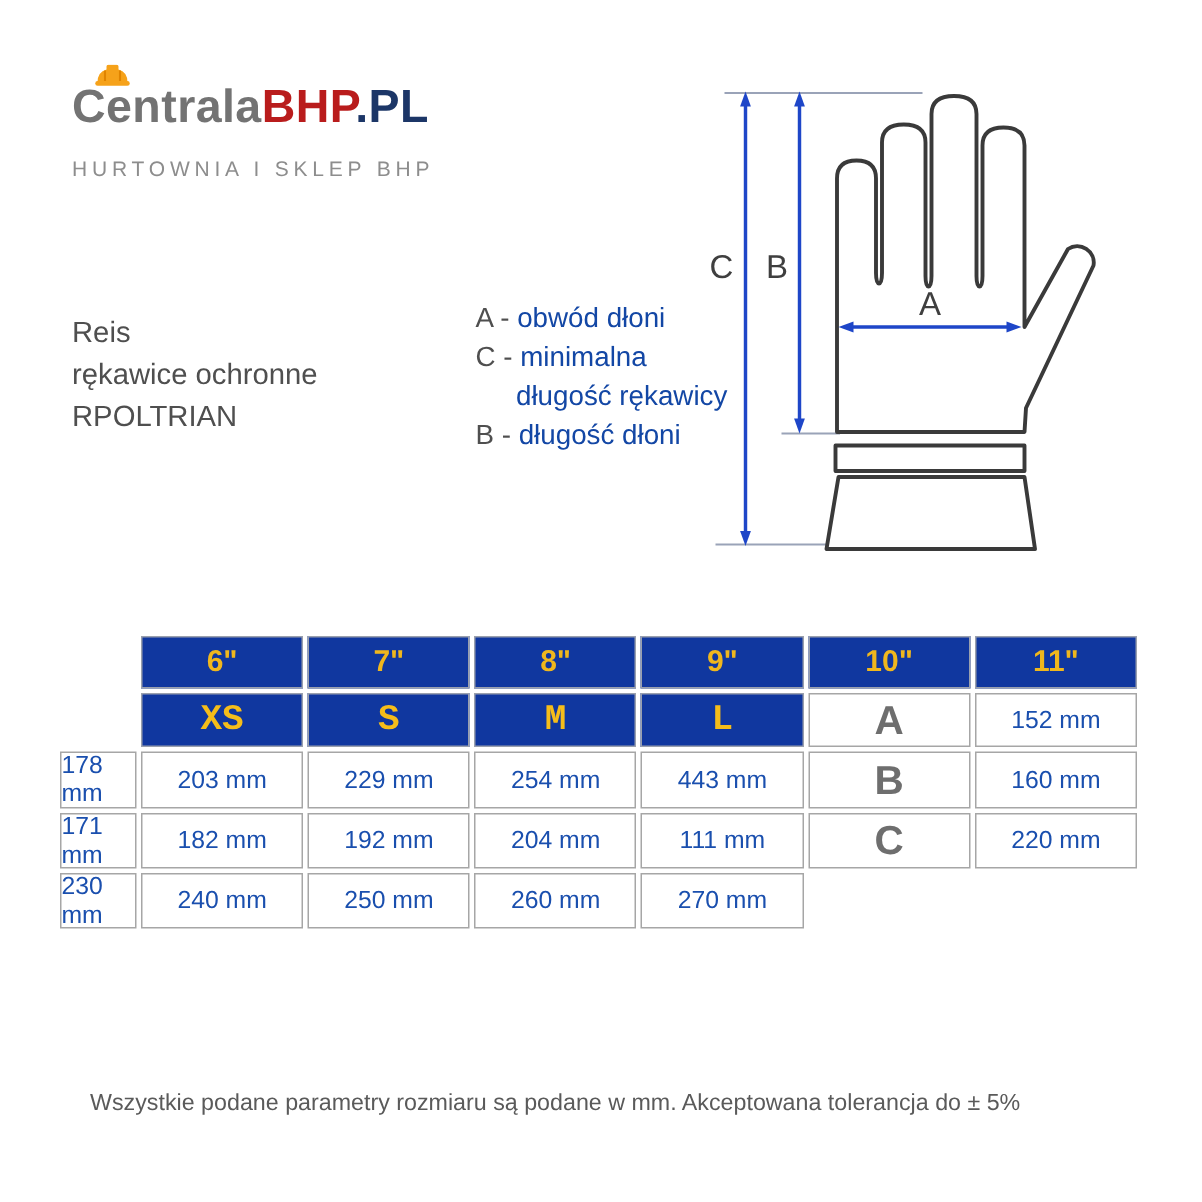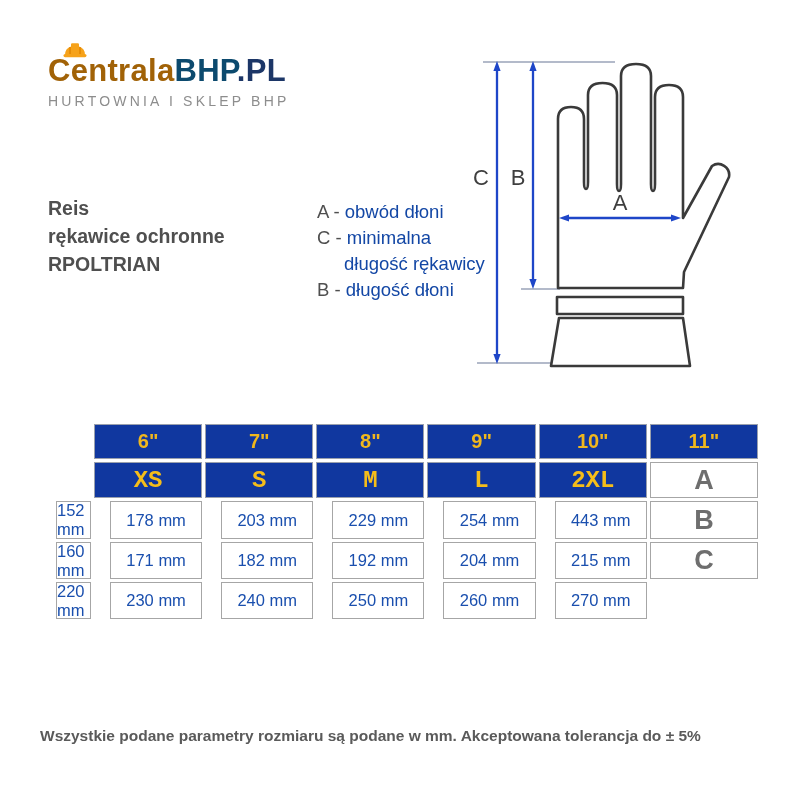--- a/index.html
+++ b/index.html
@@ -4,28 +4,28 @@
 <style>
   html,body { margin:0; padding:0; }
   body {
     width:801px; height:801px; position:relative; background:#ffffff;
     font-family:"Liberation Sans", sans-serif; overflow:hidden;
   }
 
   
   .logo-block { position:absolute; left:48px; top:54px; }
   .brand { position:relative; font-size:31px; font-weight:bold; letter-spacing:0.3px; line-height:34px; }
-  .brand .p1 { color:#a16207;text-align:center; }
-  .brand .p2 { color:#0c4a6e; }
+  .brand .p1 { color:#737373;text-align:center; }
+  .brand .p2 { color:#b91c1c; }
   .brand .p3 { color:#1c3667; }
   .hat-icon { position:absolute; left:15px; top:-11px; }
-  .tagline { margin-top:5px; font-size:14px; letter-spacing:3.2px; color:#8d8d8d; }
+  .tagline { margin-top:16px; font-size:14px; letter-spacing:3.2px; color:#8d8d8d; }
 
   
-  .product-block { position:absolute; left:48px; top:194px; font-size:19.5px; font-weight:bold; color:#4f4f4f; line-height:28px; }
+  .product-block { position:absolute; left:48px; top:208px; font-size:19.5px; font-weight:normal; color:#4f4f4f; line-height:28px; }
 
   
   .legend-block { position:absolute; left:280px; top:199px; font-size:18.5px; line-height:26px;margin-left:37px; }
   .legend-prefix { color:#4f4f4f; }
   .legend-text { color:#1347a5; }
   .legend-wrap2 { padding-left:27px; }
 
   
   .glove-svg { position:absolute; left:465px; top:46px; }
 
@@ -34,24 +34,24 @@
     position:absolute; left:40px; top:424px; width:718px;
     display:grid; grid-template-columns:51px repeat(6, 1fr);
     grid-template-rows:35px 36px 38px 37px 37px; gap:3px;
   }
   .cell { border:1px solid #a6a6a6; display:flex; align-items:center; justify-content:center; background:#fff; }
   .cell.blue { background:#10379f; border-color:#9aa0ad; }
   .corner-spacer { grid-column:1; grid-row:1 / 3; }
   .inches { color:#f0b71d; font-size:20px; font-weight:600; }
   .size { color:#f5bd1a; font-size:24px; font-weight:bold;font-family:Liberation Mono, monospace; }
   .rowlabel { color:#6e6e6e; font-size:27px; font-weight:bold; }
-  .val { color:#1a4fae; font-size:16.5px; font-weight:500;margin-left:16px; }
+  .val { color:#1a4fae; font-size:16.5px; font-weight:500; }
 
   
-  .footer-note { position:absolute; left:40px; top:727px; font-size:15.5px; color:#5a5a5a;font-weight:bold; }
+  .footer-note { position:absolute; left:60px; top:727px; font-size:15.5px; color:#5a5a5a; }
 </style>
 </head>
 <body>
 
 <div class="logo-block">
   <div class="brand">
     <svg class="hat-icon" width="24" height="15" viewBox="0 0 24 15">
       <path d="M2 12 Q2 5 8 3.4 L8 1.4 Q8 0.2 9.2 0.2 L14.8 0.2 Q16 0.2 16 1.4 L16 3.4 Q22 5 22 12 Z" fill="#f6a21a"></path>
       <path d="M7 4 L7 11 M17 4 L17 11" stroke="#e08400" stroke-width="1.4" fill="none"></path>
       <rect x="0.5" y="11" width="23" height="3.2" rx="1.6" fill="#f6a21a"></rect>
@@ -134,37 +134,36 @@
   <div class="cell blue inches">7"</div>
   <div class="cell blue inches">8"</div>
   <div class="cell blue inches">9"</div>
   <div class="cell blue inches">10"</div>
   <div class="cell blue inches">11"</div>
 
   <div class="cell blue size">XS</div>
   <div class="cell blue size">S</div>
   <div class="cell blue size">M</div>
   <div class="cell blue size">L</div>
-  <div class="cell blue size">2XL</div>
 
   <div class="cell rowlabel">A</div>
   <div class="cell val">152 mm</div>
   <div class="cell val">178 mm</div>
   <div class="cell val">203 mm</div>
   <div class="cell val">229 mm</div>
   <div class="cell val">254 mm</div>
   <div class="cell val">443 mm</div>
 
   <div class="cell rowlabel">B</div>
   <div class="cell val">160 mm</div>
   <div class="cell val">171 mm</div>
   <div class="cell val">182 mm</div>
   <div class="cell val">192 mm</div>
   <div class="cell val">204 mm</div>
-  <div class="cell val">215 mm</div>
+  <div class="cell val">111 mm</div>
 
   <div class="cell rowlabel">C</div>
   <div class="cell val">220 mm</div>
   <div class="cell val">230 mm</div>
   <div class="cell val">240 mm</div>
   <div class="cell val">250 mm</div>
   <div class="cell val">260 mm</div>
   <div class="cell val">270 mm</div>
 </div>
 

